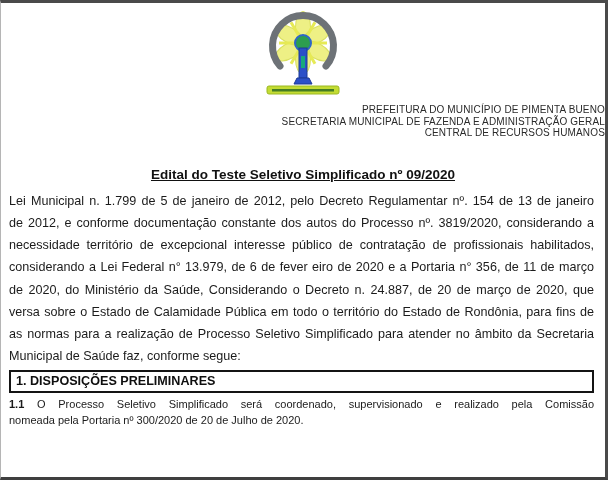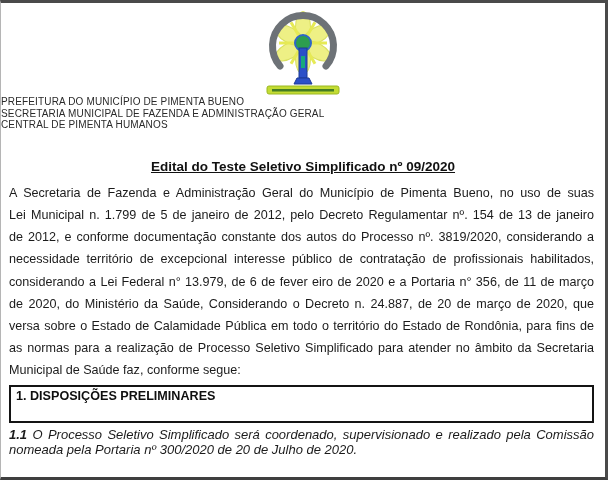--- a/index.html
+++ b/index.html
@@ -14,22 +14,22 @@
     overflow: hidden;
     font-family: "Liberation Sans", sans-serif;
     color: #1b1b1b;
   }
   .page { width: 100%; height: 100%; }
   .logo-wrap {
     width: 94px; margin: 7px auto 0 auto;
     display: flex; justify-content: center;
   }
   .org-header {
-    margin-top: 0;
-    text-align: left;
+    margin-top: 8px;
+    text-align: right;
     font-size: 10px;
     line-height: 11.6px;
     letter-spacing: 0.15px;
     color: #2a2a2a;
   }
   .edict-title {
     margin-top: 28px;
     text-align: center;
     font-size: 13.5px;
     font-weight: bold;
@@ -46,30 +46,29 @@
     white-space: normal;
     color: #1b1b1b;
   }
   .p-line.last-line {
     text-align: left;
     text-align-last: left;
   }
   .section-box {
     margin-top: 3px;
     border: 2px solid #141414;
-    padding: 2px 5px 18px 5px;
+    padding: 2px 5px 3px 5px;
     font-size: 12.6px;
     font-weight: bold;
     color: #0f0f0f;
   }
   .item-block { margin-top: 4px; }
   .item-line {
-    font-size: 13px;
+    font-size: 11px;
     line-height: 15.8px;
-    font-style: italic;
   }
   .item-line.justify {
     text-align: justify;
     text-align-last: justify;
   }
   .item-num { font-weight: bold; }
 </style>
 </head>
 <body>
 
@@ -97,29 +96,28 @@
       <rect x="45" y="46" width="4" height="12" fill="#17a87c"></rect>
       <polygon points="41,68 53,68 56,74 38,74" stroke="#1d3a96" stroke-width="1" fill="#2b50c8"></polygon>
       <rect x="11" y="76" width="72" height="8" rx="2" stroke="#9cb822" stroke-width="1" fill="#c3dc33"></rect>
       <rect x="16" y="79" width="62" height="2.5" opacity="0.85" fill="#2e6b22"></rect>
     </svg>
   </div>
 
   <div class="org-header">
     <div>PREFEITURA DO MUNICÍPIO DE PIMENTA BUENO</div>
     <div>SECRETARIA MUNICIPAL DE FAZENDA E ADMINISTRAÇÃO GERAL</div>
-    <div>CENTRAL DE PIMENTA HUMANOS</div>
+    <div>CENTRAL DE RECURSOS HUMANOS</div>
   </div>
 
   <div class="edict-title">Edital do Teste Seletivo Simplificado nº 09/2020</div>
 
   <div class="content">
 
     <div class="body-paragraph">
-      <div class="p-line">A Secretaria de Fazenda e Administração Geral do Município de Pimenta Bueno, no uso de suas</div>
       <div class="p-line">Lei Municipal n. 1.799 de 5 de janeiro de 2012, pelo Decreto Regulamentar nº. 154 de 13 de janeiro</div>
       <div class="p-line">de 2012, e conforme documentação constante dos autos do Processo nº. 3819/2020, considerando a</div>
       <div class="p-line">necessidade território de excepcional interesse público de contratação de profissionais habilitados,</div>
       <div class="p-line">considerando a Lei Federal n° 13.979, de 6 de fever eiro de 2020 e a Portaria n° 356, de 11 de março</div>
       <div class="p-line">de 2020, do Ministério da Saúde, Considerando o Decreto n. 24.887, de 20 de março de 2020, que</div>
       <div class="p-line">versa sobre o Estado de Calamidade Pública em todo o território do Estado de Rondônia, para fins de</div>
       <div class="p-line">as normas para a realização de Processo Seletivo Simplificado para atender no âmbito da Secretaria</div>
       <div class="p-line last-line">Municipal de Saúde faz, conforme segue:</div>
     </div>
 

